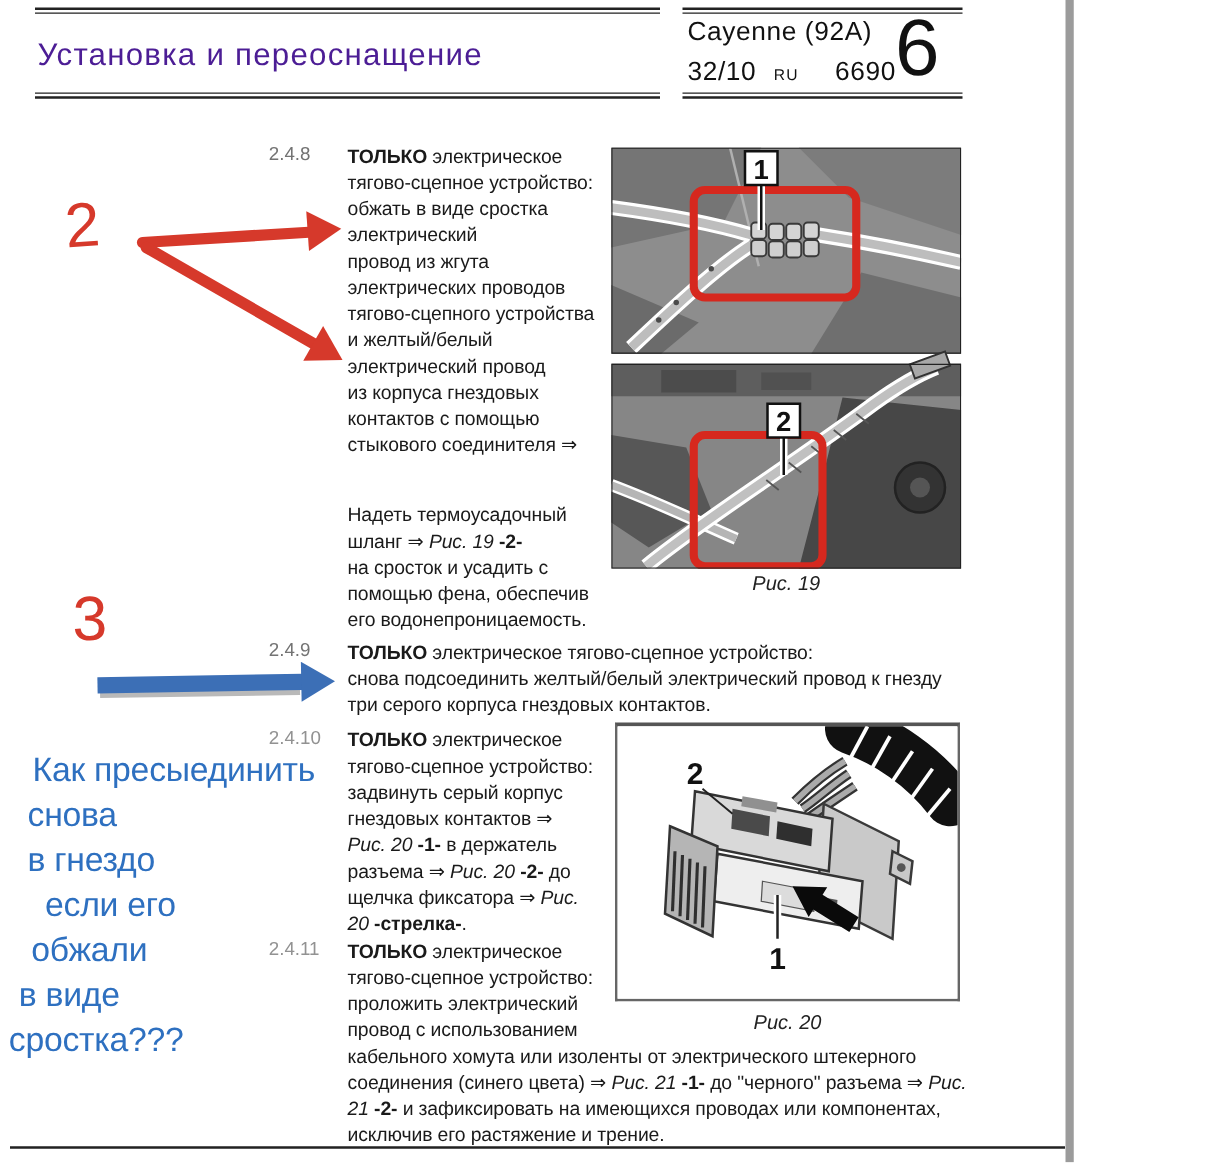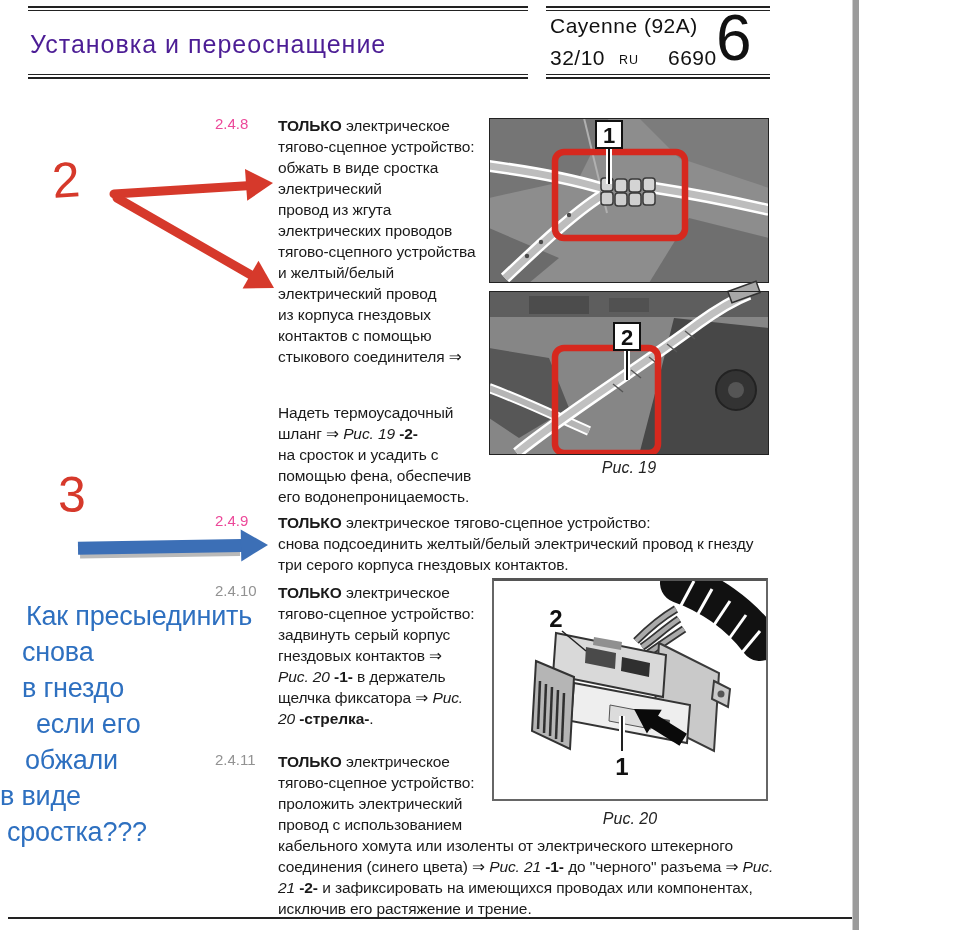--- a/index.html
+++ b/index.html
@@ -7,21 +7,21 @@
         font-family:"Liberation Sans",sans-serif;color:#1a1a1a;}
   .rule{position:absolute;background:#222;}
   
   .hdr-title{position:absolute;left:30px;top:30px;font-size:25px;letter-spacing:1px;color:#4c1d95;white-space:nowrap;}
   .hdr-model{position:absolute;left:550px;top:14px;font-size:21px;letter-spacing:.5px;color:#111;white-space:nowrap;}
   .hdr-issue{position:absolute;left:550px;top:46px;font-size:21px;letter-spacing:.5px;color:#111;}
   .hdr-lang{position:absolute;left:619px;top:53px;font-size:12.5px;letter-spacing:1px;color:#111;}
   .hdr-doc{position:absolute;left:668px;top:46px;font-size:21px;letter-spacing:.5px;color:#111;}
   .hdr-chapter{position:absolute;left:716px;top:2px;font-size:64px;line-height:72px;color:#111;}
   
-  .snum{position:absolute;left:215px;font-size:15px;color:#ec4899;}
+  .snum{position:absolute;left:215px;font-size:15px;color:#737373;}
   .snum.gray{color:#929292;}
   .tcol{position:absolute;left:278px;font-size:15.5px;line-height:21px;letter-spacing:-0.1px;color:#1a1a1a;}
   .tcol .tline{white-space:nowrap;}
   #s1p1{top:115px;} #s1p2{top:402px;} #s2p{top:512px;} #s3p{top:582px;} #s4p{top:751px;}
   #s1num{top:115px;} #s2num{top:512px;} #s3num{top:582px;} #s4num{top:751px;}
   
   #fig19{position:absolute;left:489px;top:118px;width:280px;height:337px;}
   #fig19cap{position:absolute;left:489px;top:459px;width:280px;text-align:center;
             font-style:italic;font-size:16px;color:#222;}
   #fig20wrap{position:absolute;left:492px;top:578px;width:272px;height:218px;
@@ -34,21 +34,21 @@
   #redThree{left:58px;top:470px;}
   #redArrows{position:absolute;left:100px;top:160px;width:190px;height:140px;}
   #blueArrow{position:absolute;left:70px;top:525px;width:210px;height:45px;}
   .note{position:absolute;left:0px;top:598px;font-size:27px;line-height:36px;letter-spacing:-0.2px;}
   .note .tline{white-space:nowrap;}
   .note .tline:nth-child(1){margin-left:26px;}
   .note .tline:nth-child(2){margin-left:22px;}
   .note .tline:nth-child(3){margin-left:22px;}
   .note .tline:nth-child(4){margin-left:36px;}
   .note .tline:nth-child(5){margin-left:25px;}
-  .note .tline:nth-child(6){margin-left:0;}
+  .note .tline:nth-child(6){margin-left:15px;}
   .note .tline:nth-child(7){margin-left:7px;}
   
   .scrollbar{position:absolute;left:852px;top:0;width:7px;height:930px;
              background:linear-gradient(to right,#cdcdcd 0,#cdcdcd 1px,#9b9b9b 1px,#9b9b9b 100%);}
   .figlabel{font-family:"Liberation Sans",sans-serif;font-weight:bold;font-size:22px;fill:#111;}
 </style>
 </head>
 <body>
 
 <div class="page">
@@ -99,20 +99,21 @@
       <div class="tline"><span>три серого корпуса гнездовых контактов.</span></div>
     </div>
 
   <div class="snum gray" id="s3num">2.4.10</div>
   <div class="tcol" id="s3p">
       <div class="tline"><span style="font-weight: bold;">ТОЛЬКО</span><span> электрическое</span></div>
       <div class="tline"><span>тягово-сцепное устройство:</span></div>
       <div class="tline"><span>задвинуть серый корпус</span></div>
       <div class="tline"><span>гнездовых контактов ⇒</span></div>
       <div class="tline"><span style="font-style: italic;">Рис. 20</span><span> </span><span style="font-weight: bold;">-1-</span><span> в держатель</span></div>
+      <div class="tline"><span>разъема ⇒ </span><span style="font-style: italic;">Рис. 20</span><span> </span><span style="font-weight: bold;">-2-</span><span> до</span></div>
       <div class="tline"><span>щелчка фиксатора ⇒ </span><span style="font-style: italic;">Рис.</span></div>
       <div class="tline"><span style="font-style: italic;">20</span><span> </span><span style="font-weight: bold;">-стрелка-</span><span>.</span></div>
     </div>
 
   <div class="snum gray" id="s4num">2.4.11</div>
   <div class="tcol" id="s4p">
       <div class="tline"><span style="font-weight: bold;">ТОЛЬКО</span><span> электрическое</span></div>
       <div class="tline"><span>тягово-сцепное устройство:</span></div>
       <div class="tline"><span>проложить электрический</span></div>
       <div class="tline"><span>провод с использованием</span></div>

